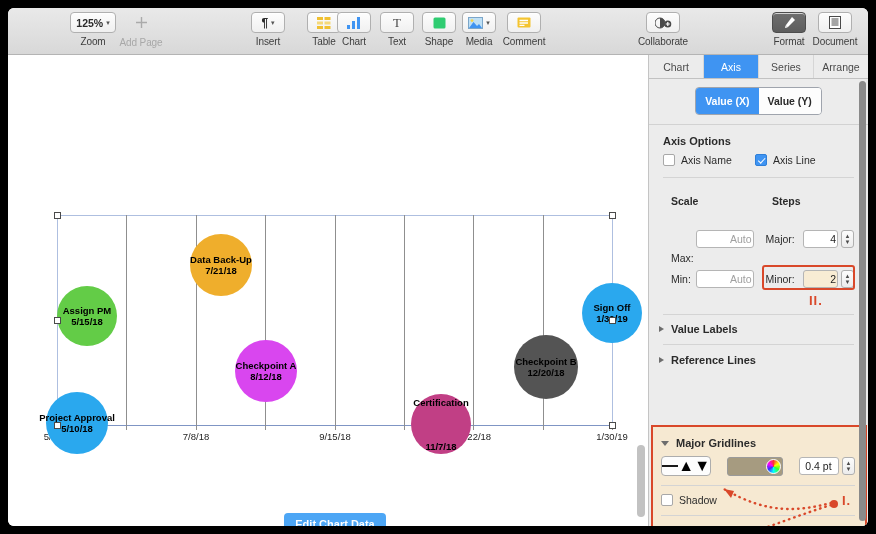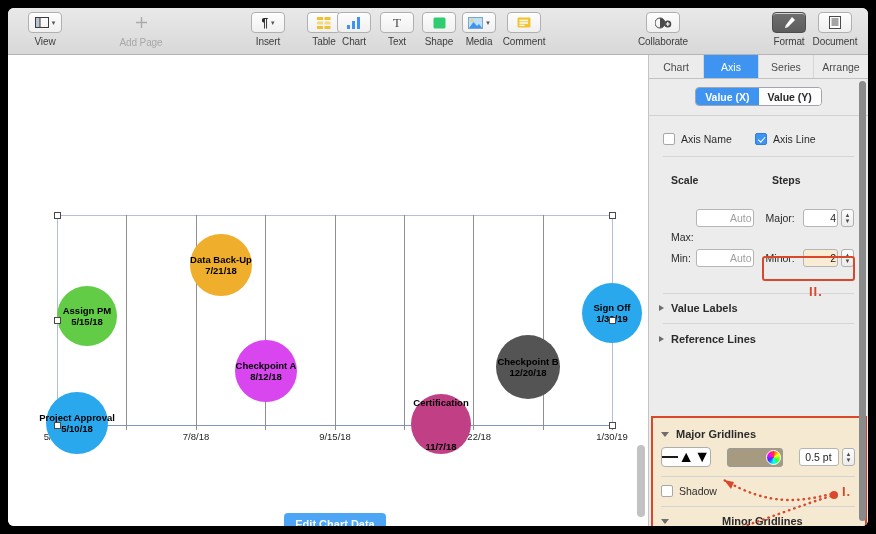--- a/index.html
+++ b/index.html
@@ -190,21 +190,21 @@
     display: flex;
     justify-content: center;
     padding: 8px 0 9px 0;
     border-bottom: 1px solid #d2d2d2;
   }
   .seg {
     display: flex;
     border: 1px solid #9fa4ad;
     border-radius: 4px;
     overflow: hidden;
-    height: 19px;
+    height: 28px;
   }
   .seg-btn {
     padding: 0 9px;
     font-size: 10.5px;
     font-weight: bold;
     display: flex;
     align-items: center;
     background: #fdfdfd;
     color: #2b2b2b;
   }
@@ -366,31 +366,28 @@
   }
   svg { display: block; }
 </style>
 </head>
 <body>
 
 <div id="app">
 
   <div class="toolbar">
 
-    <div class="tb-item" style="left:8px;">
-      <div class="tb-btn">
-        <svg width="14" height="11" viewBox="0 0 14 11">
-          <rect x="0.5" y="0.5" width="13" height="10" fill="none" stroke="#3a3a3a"></rect>
-          <rect x="0.5" y="0.5" width="4.5" height="10" fill="#b8c4d0" stroke="#3a3a3a"></rect>
-        </svg>
+
+    <div class="tb-item" style="left:56px;">
+      <div class="tb-btn">
+        <span class="zoomtxt">125%</span>
         <span class="chev">▾</span>
       </div>
-      <div class="tb-label">View</div>
-    </div>
-
+      <div class="tb-label">Zoom</div>
+    </div>
 
     <div class="tb-item" style="left:104px;">
       <div class="tb-btn flat">
         <svg width="15" height="15" viewBox="0 0 15 15">
           <line x1="7.5" y1="2" x2="7.5" y2="13" stroke="#aaa" stroke-width="1.4"></line>
           <line x1="2" y1="7.5" x2="13" y2="7.5" stroke="#aaa" stroke-width="1.4"></line>
         </svg>
       </div>
       <div class="tb-label dim">Add Page</div>
     </div>
@@ -543,21 +540,21 @@
             <div class="bub-date">7/21/18</div>
           </div>
           <div class="bubble" style="left: 178px; top: 125px; width: 62px; height: 62px; background: #d946ef;">
             <div class="bub-name">Checkpoint A</div>
             <div class="bub-date">8/12/18</div>
           </div>
           <div class="bubble" style="left: 354px; top: 179px; width: 60px; height: 60px; background: rgb(193, 63, 133); gap: 33px;">
             <div class="bub-name">Certification</div>
             <div class="bub-date">11/7/18</div>
           </div>
-          <div class="bubble" style="left: 439px; top: 120px; width: 64px; height: 64px; background: rgb(84, 84, 84);">
+          <div class="bubble" style="left: 457px; top: 120px; width: 64px; height: 64px; background: rgb(84, 84, 84);">
             <div class="bub-name">Checkpoint B</div>
             <div class="bub-date">12/20/18</div>
           </div>
           <div class="bubble" style="left: 525px; top: 68px; width: 60px; height: 60px; background: rgb(42, 168, 238);">
             <div class="bub-name">Sign Off</div>
             <div class="bub-date">1/30/19</div>
           </div>
         </div>
       <div id="xlabels">
           <div class="xlabel" style="left: 0px;">5/1/18</div>
@@ -591,20 +588,21 @@
     <div class="seg-wrap">
       <div class="seg">
         <div class="seg-btn active">Value (X)</div>
         <div class="seg-btn">Value (Y)</div>
       </div>
     </div>
 
     <div class="sb-body">
 
       <div style="padding:10px 14px 0 14px;">
+        <div class="sec-title">Axis Options</div>
         <div class="row" style="margin-top:7px;">
           <div style="display:flex;align-items:center;width:92px;">
             <span class="chk"></span>
             <span class="chk-label">Axis Name</span>
           </div>
           <div style="display:flex;align-items:center;">
             <span class="chk on"></span>
             <span class="chk-label">Axis Line</span>
           </div>
         </div>
@@ -668,21 +666,21 @@
           <span class="sec-title" style="margin-left:7px;">Major Gridlines</span>
         </div>
 
         <div class="row" style="padding:7px 0 0 10px;">
           <div class="linestyle">
             <span class="stepper-blue"><span>▲</span><span>▼</span></span>
           </div>
           <div class="swatch" style="margin-left:16px;">
             <span class="wheel"></span>
           </div>
-          <div class="field" style="width:40px;margin-left:16px;justify-content:center;">0.5 pt</div>
+          <div class="field" style="width:40px;margin-left:16px;justify-content:center;">0.4 pt</div>
           <div class="stepper" style="margin-left:3px;">
               <span>▲</span>
               <span>▼</span>
             </div>
         </div>
 
         <div class="hr" style="margin:9px 12px 0 10px;"></div>
 
         <div class="row" style="padding:8px 0 0 10px;">
           <span class="chk"></span>

